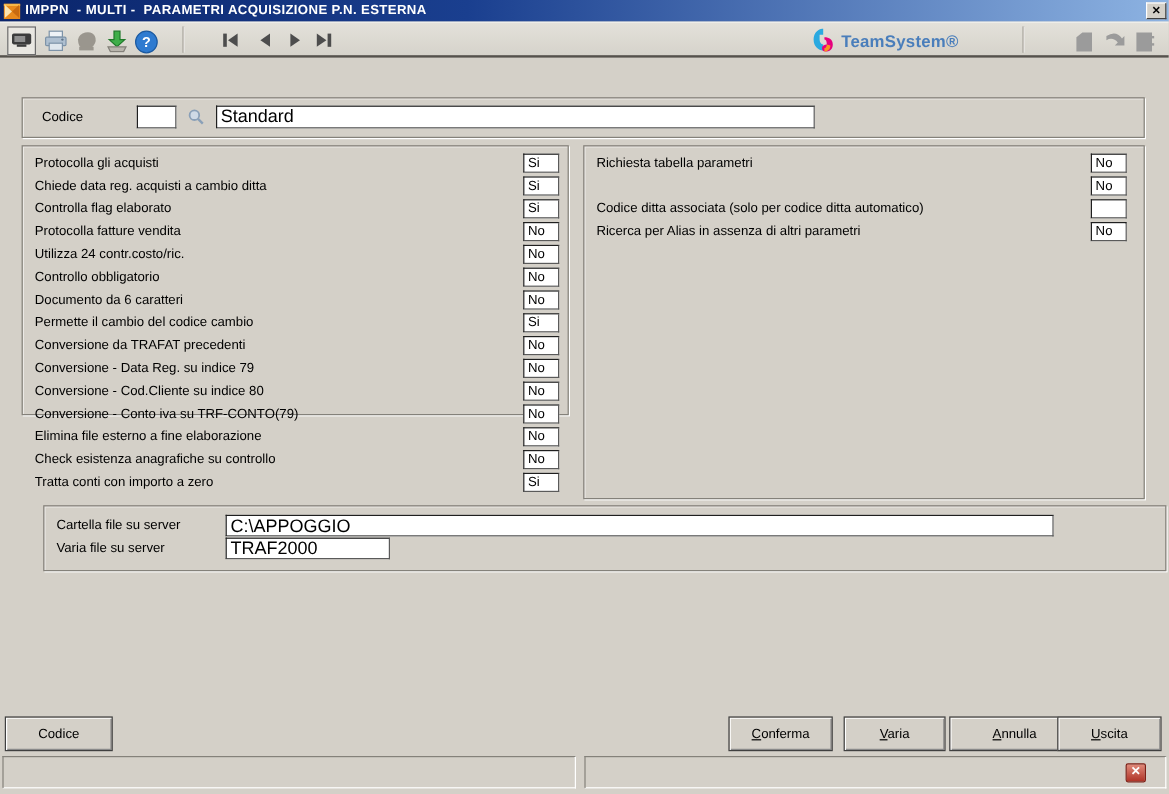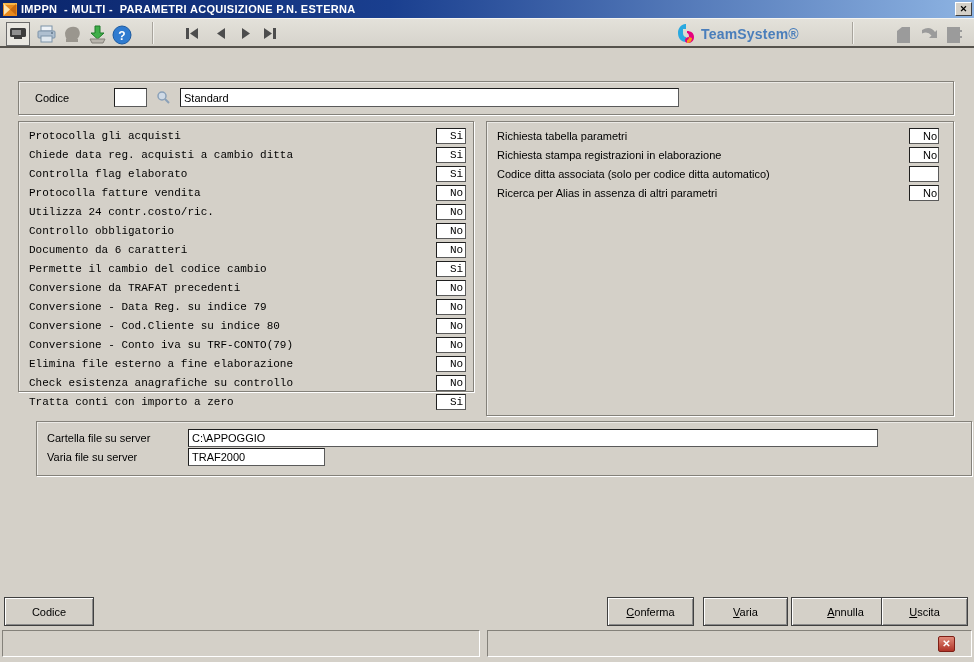--- a/index.html
+++ b/index.html
@@ -46,31 +46,31 @@
   .groupbox {
     position:absolute; background:#d4d0c8;
     border:1px solid #84817a;
     box-shadow:1px 1px 0 #ffffff, inset 1px 1px 0 rgba(255,255,255,.55);
   }
   
   .sunken, input.sunken {
     background:#fff;
     border:1px solid #5a5a5a;
     border-top-color:#1f1f1f; border-left-color:#1f1f1f;
-    font-family:"Liberation Sans",sans-serif; font-size:11px; color:#000;
+    font-family:"Liberation Sans",sans-serif; font-size:15px; color:#000;
     padding:1px 3px;
   }
   input.sunken { outline:none; }
   .param-row { position:relative; height:19px; }
   .param-label { position:absolute; left:10px; top:0; line-height:19px; white-space:nowrap; }
   .param-value {
     position:absolute; top:1px; width:30px; height:16px;
     background:#fff; border:1px solid #5a5a5a;
     border-top-color:#1f1f1f; border-left-color:#1f1f1f;
-    line-height:14px; padding-left:13px;
+    line-height:14px; padding-left:3px;
   }
   #left-rows .param-value  { right:7px; }
   #right-rows .param-value { right:14px; }
   
   .btn {
     position:absolute; height:29px;
     background:#d4d0c8;
     border:1px solid #404040;
     box-shadow:inset 1px 1px 0 #ffffff, inset -1px -1px 0 #8a8a8a;
     font-family:"Liberation Sans",sans-serif; font-size:11px; color:#000;
@@ -199,21 +199,21 @@
 <div class="groupbox" style="left:18px;top:81px;width:936px;height:34px;">
   <span style="position:absolute;left:16px;top:10px;">Codice</span>
   <input class="sunken" style="position: absolute; left: 95px; top: 6px; width: 33px; height: 19px;" value="">
   <svg style="position:absolute;left:137px;top:8px;" width="15" height="15" viewBox="0 0 15 15">
     <circle cx="6" cy="6" r="4" fill="#cfdae6" stroke="#8aa0b8" stroke-width="1.5"></circle>
     <line x1="9" y1="9" x2="13" y2="13" stroke="#8aa0b8" stroke-width="2"></line>
   </svg>
   <input class="sunken" style="position: absolute; left: 161px; top: 6px; width: 499px; height: 19px;" value="Standard">
 </div>
 
-<div class="groupbox" style="left:18px;top:121px;width:456px;height:271px;font-family:Liberation Mono, monospace;">
+<div class="groupbox" style="left:18px;top:121px;width:456px;height:225px;">
   <div id="left-rows" style="position:absolute;left:0;top:5px;width:100%;">
       <div class="param-row">
         <span class="param-label">Protocolla gli acquisti</span>
         <span class="param-value">Si</span>
       </div>
       <div class="param-row">
         <span class="param-label">Chiede data reg. acquisti a cambio ditta</span>
         <span class="param-value">Si</span>
       </div>
       <div class="param-row">
@@ -271,21 +271,20 @@
     </div>
 </div>
 
 <div class="groupbox" style="left:486px;top:121px;width:468px;height:295px;">
   <div id="right-rows" style="position:absolute;left:0;top:5px;width:100%;">
       <div class="param-row">
         <span class="param-label">Richiesta tabella parametri</span>
         <span class="param-value">No</span>
       </div>
       <div class="param-row">
-        <span class="param-label">Richiesta stampa registrazioni in elaborazione</span>
         <span class="param-value">No</span>
       </div>
       <div class="param-row">
         <span class="param-label">Codice ditta associata (solo per codice ditta automatico)</span>
         <span class="param-value"></span>
       </div>
       <div class="param-row">
         <span class="param-label">Ricerca per Alias in assenza di altri parametri</span>
         <span class="param-value">No</span>
       </div>

